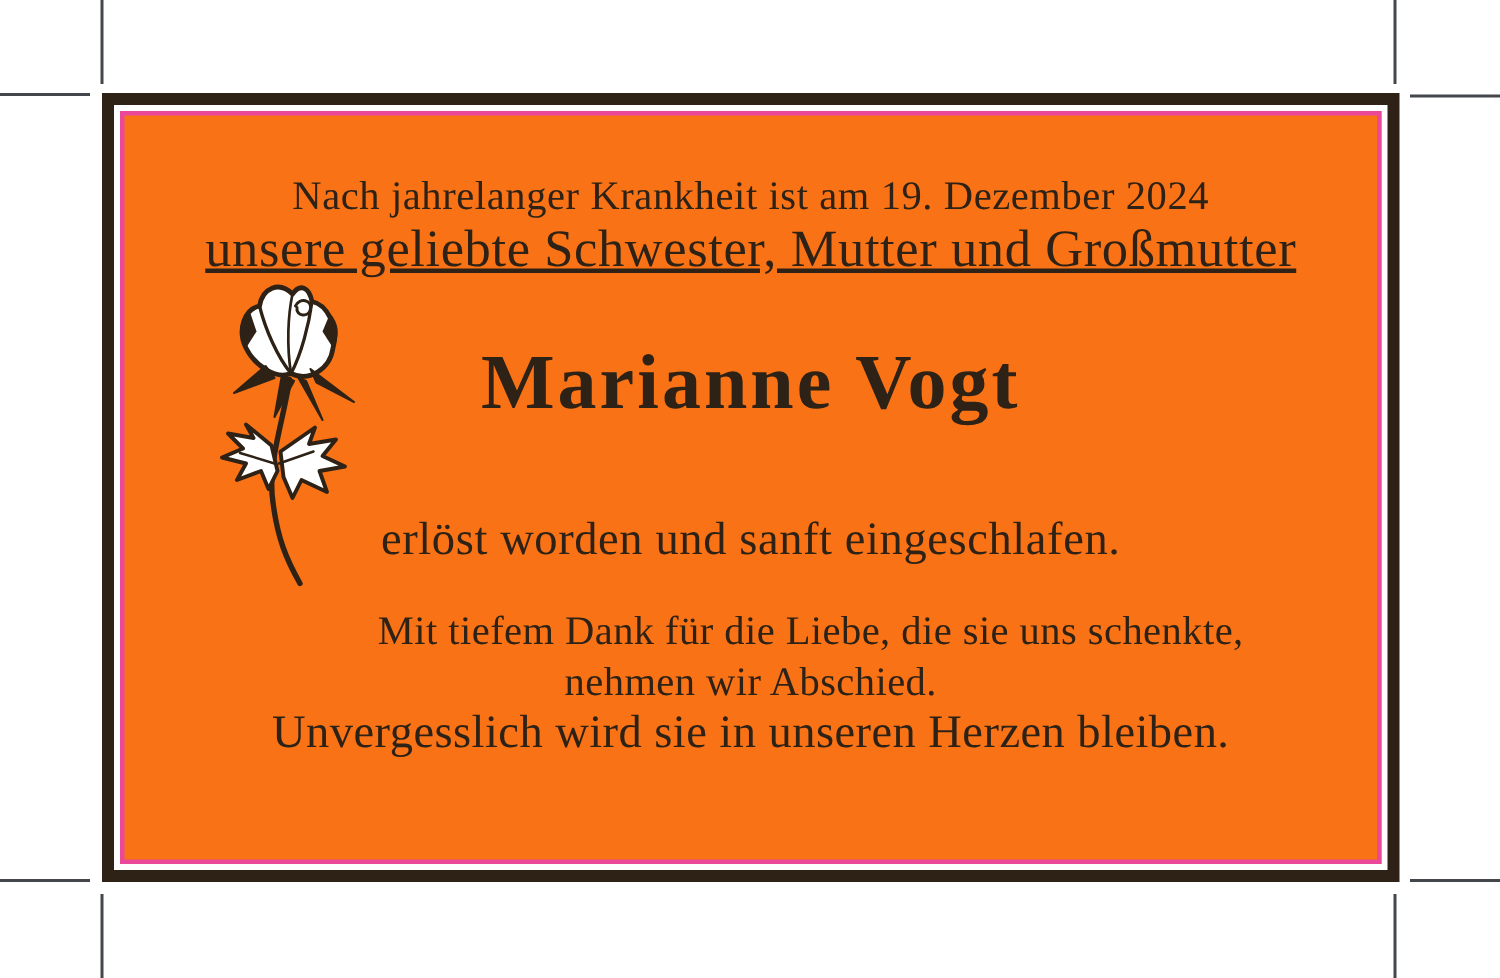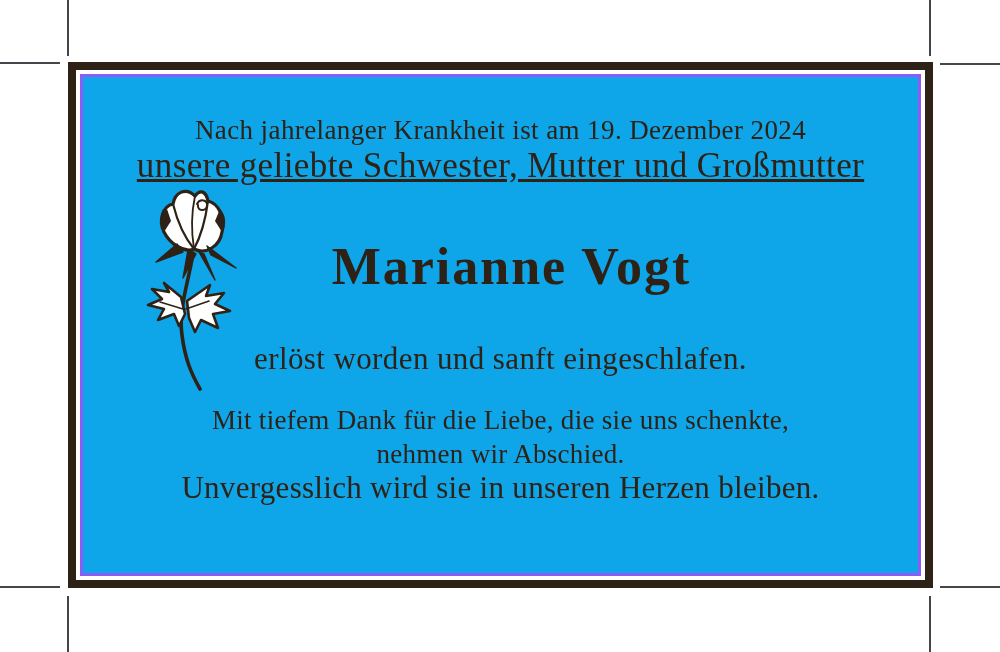--- a/index.html
+++ b/index.html
@@ -41,42 +41,42 @@
     box-sizing: border-box;
     border: 8px solid #2e2216;
     padding: 4px;
     background: #ffffff;
   }
   .card-inner {
     position: relative;
     width: 100%;
     height: 100%;
     box-sizing: border-box;
-    border: 3px solid #8b5cf6;
-    background: #0ea5e9;
+    border: 3px solid #ec4899;
+    background: #f97316;
   }
   .line {
     position: absolute;
     left: 0;
     width: 100%;
     text-align: center;
     white-space: nowrap;
   }
   .intro-1 { top: 36px;  font-size: 27px; line-height: 35px; letter-spacing: 0.4px; }
   .intro-2 { top: 71px;  font-size: 35px; line-height: 35px; letter-spacing: 0.4px; text-decoration: underline; }
   .name {
     top: 148px;
     font-size: 52px;
     line-height: 62px;
     font-weight: bold;
     letter-spacing: 2px;
-    margin: 11px;
+    margin: 0;
   }
   .release { top: 264px; font-size: 31px; line-height: 35px; letter-spacing: 0.4px; }
-  .farewell-1 { top: 326px; font-size: 27px; line-height: 34px; letter-spacing: 0.3px; }
+  .farewell-1 { top: 326px; font-size: 27px; line-height: 34px; letter-spacing: 0.3px; padding-left: 40px; }
   .farewell-2 { top: 360px; font-size: 27px; line-height: 34px; letter-spacing: 0.3px; }
   .farewell-3 { top: 394px; font-size: 31px; line-height: 34px; letter-spacing: 0.3px; }
   .note { top: 431px; font-size: 23px; line-height: 31px; letter-spacing: 0.3px; }
   .rose {
     position: absolute;
     left: 60px;
     top: 110px;
   }
 </style>
 </head>

